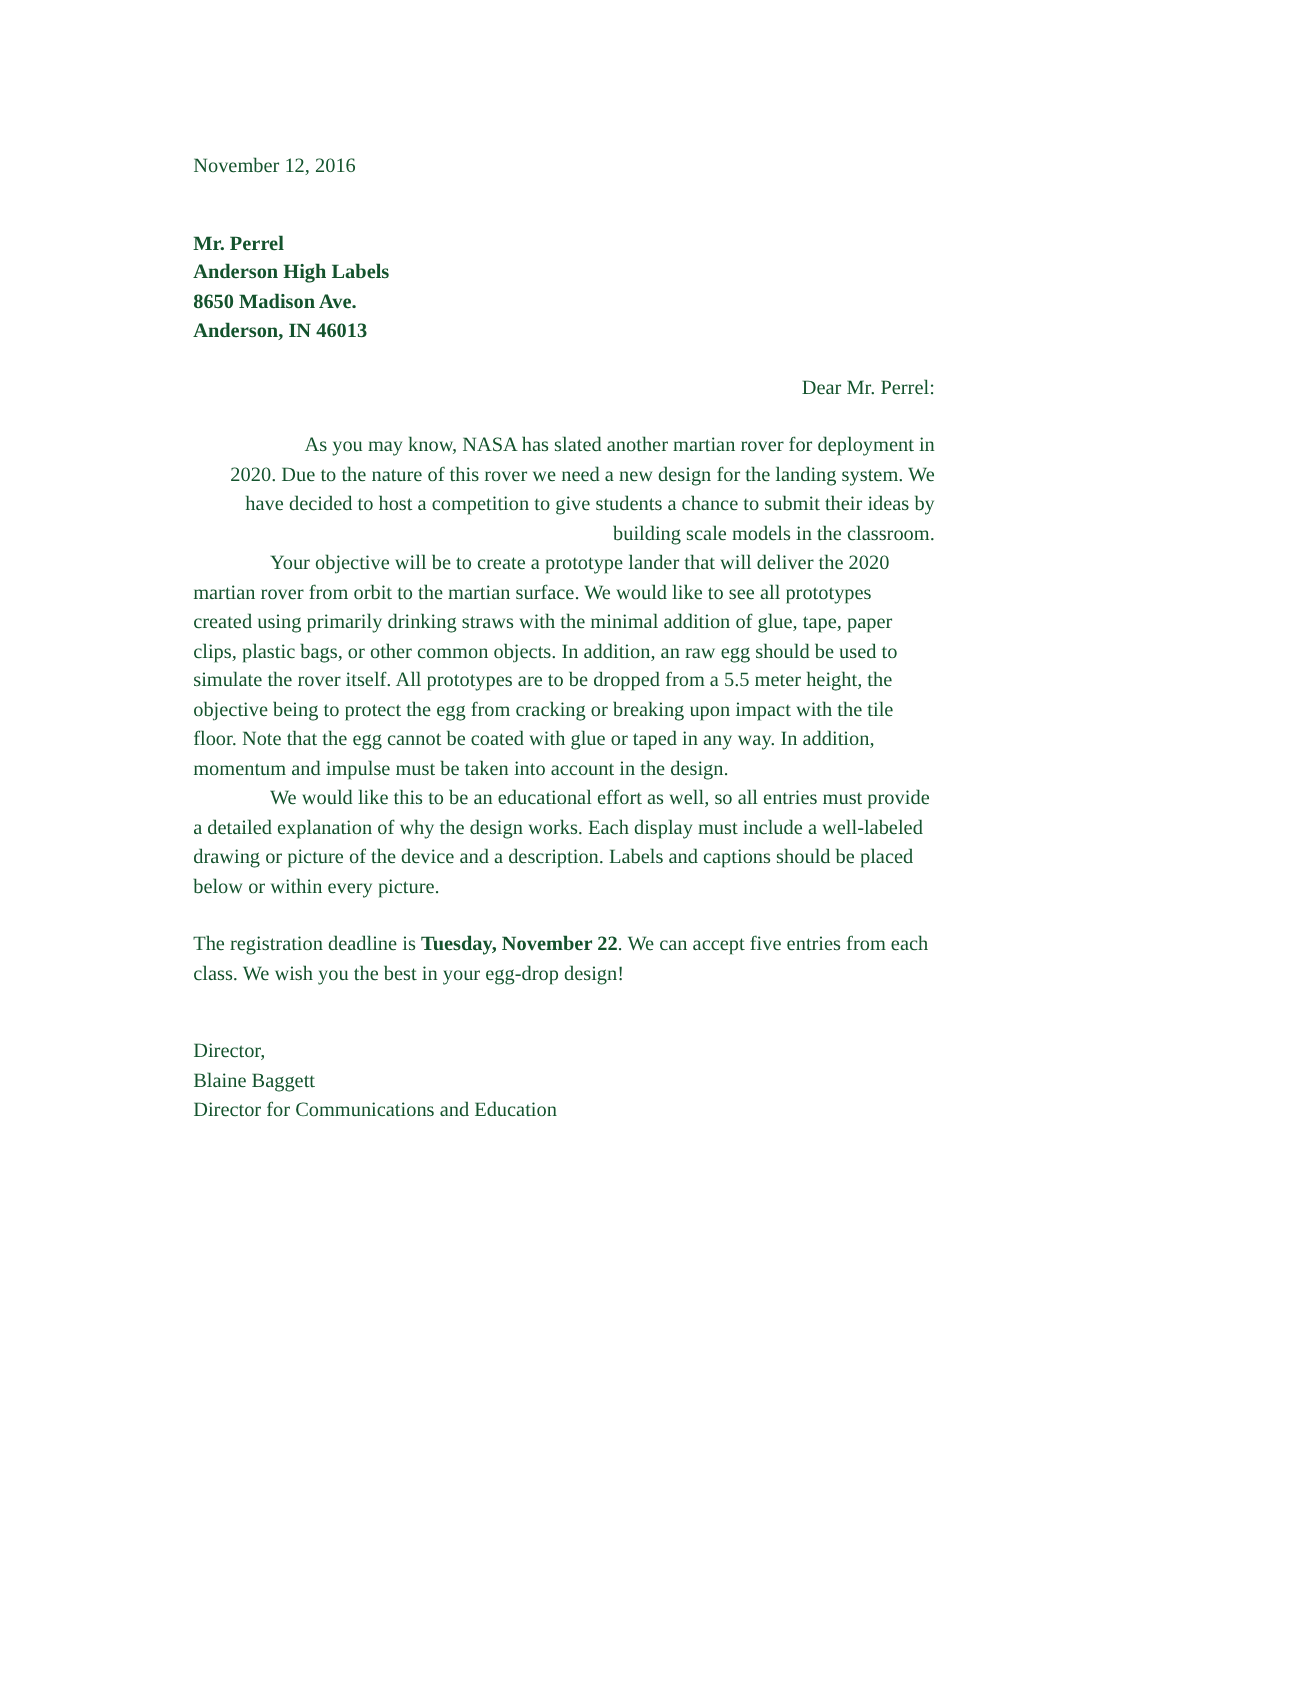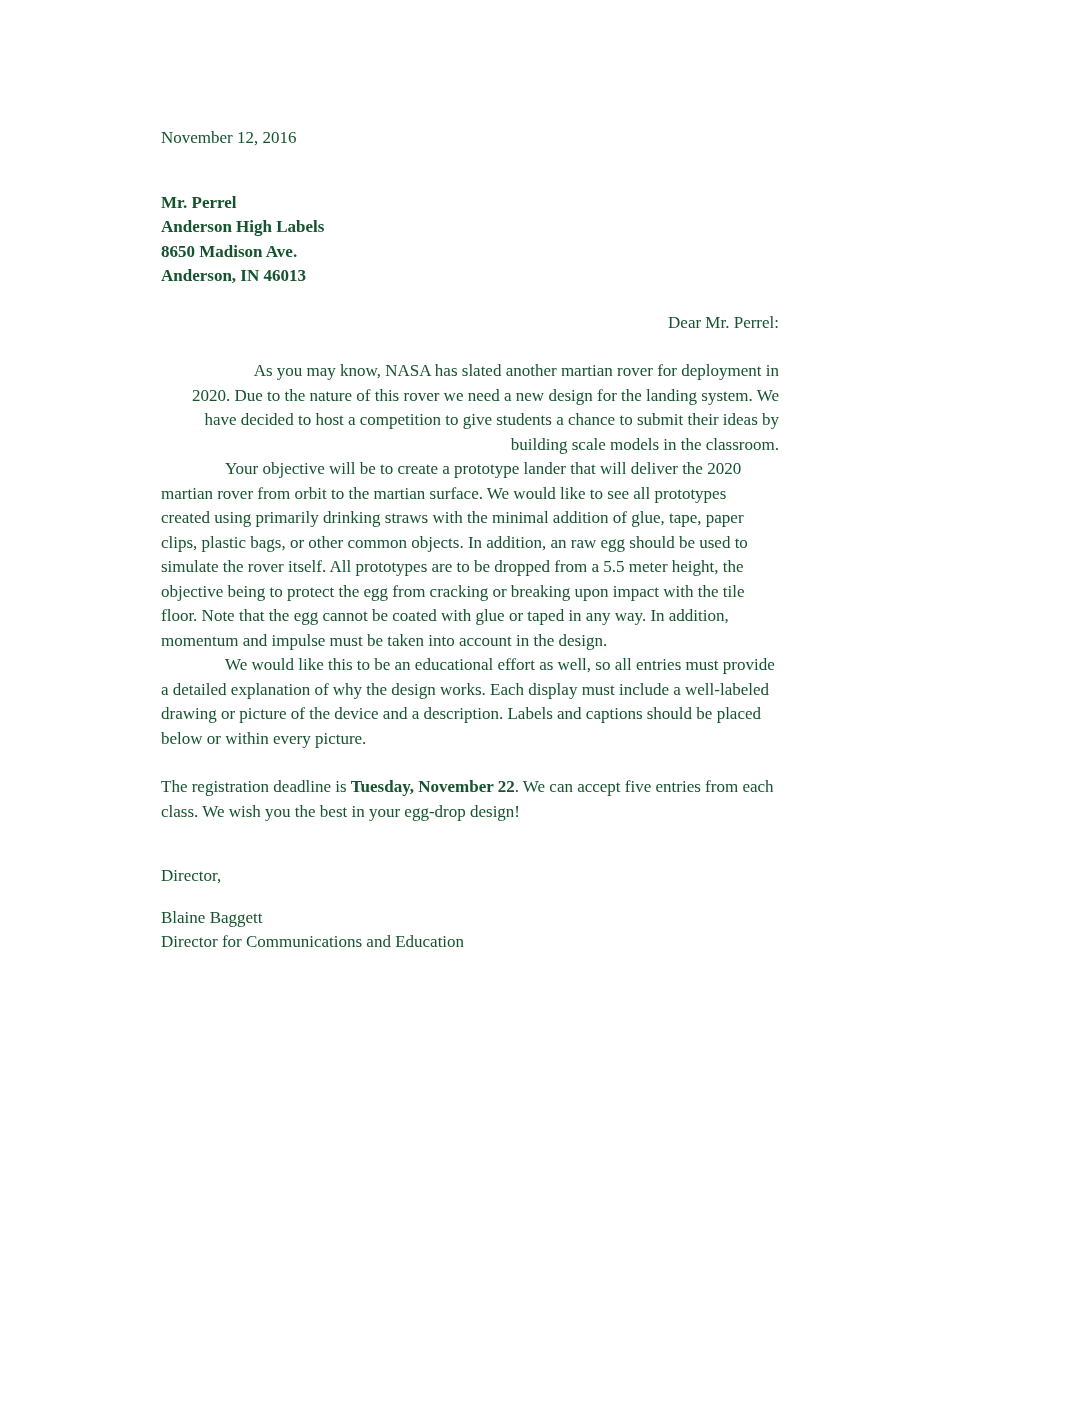--- a/index.html
+++ b/index.html
@@ -49,21 +49,20 @@
   .deadline {
     margin-top: 24px !important;
   }
   .bold {
     font-weight: bold;
   }
   .closing {
     margin-top: 40px !important;
   }
   .signature {
-    margin-top: 17px;
   }
 </style>
 </head>
 <body>
 
 <div class="page">
   <div class="content">
 
     <p class="date">November 12, 2016</p>
 

